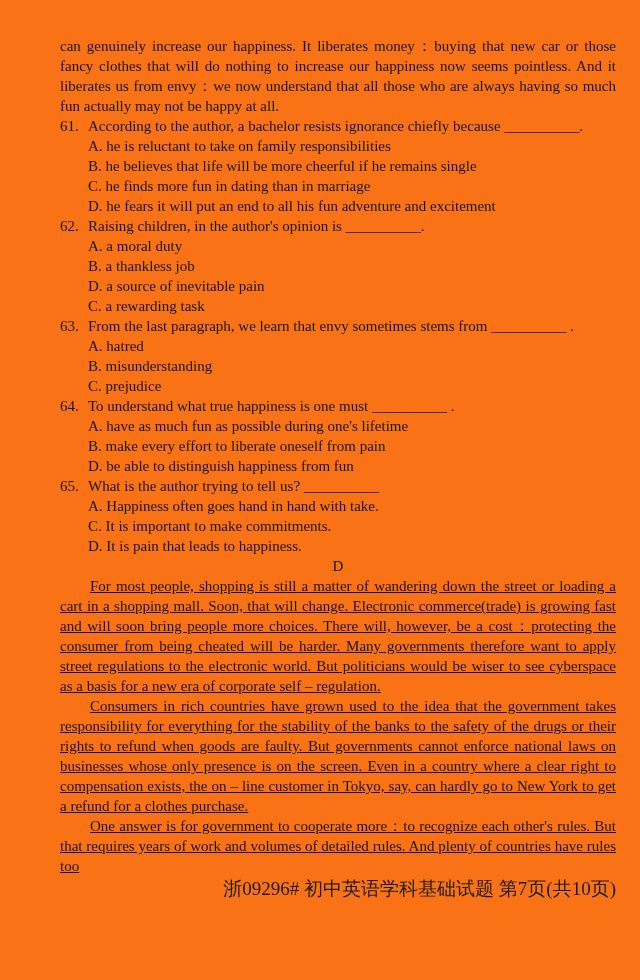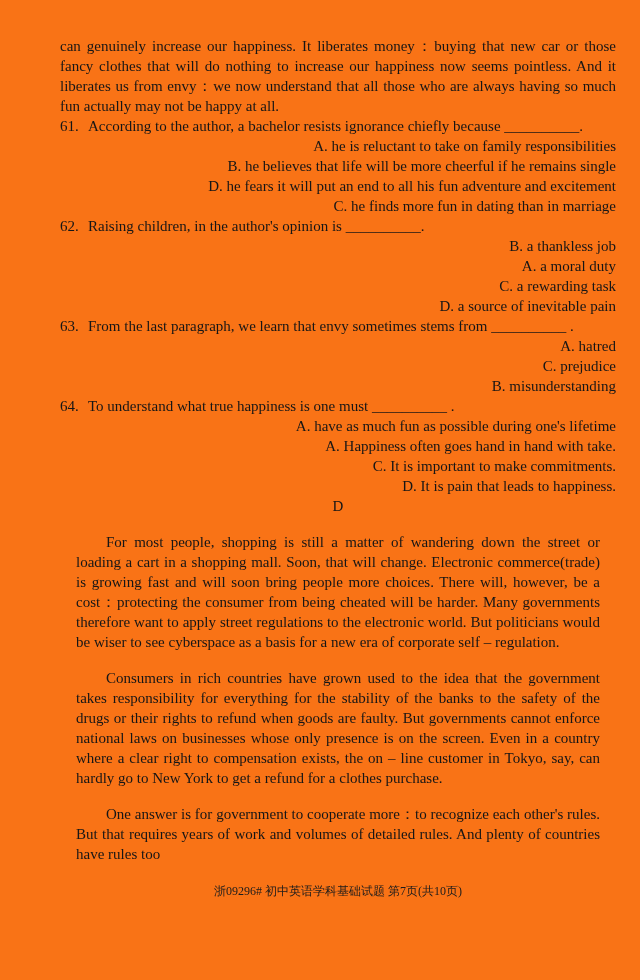--- a/index.html
+++ b/index.html
@@ -28,86 +28,92 @@
   .stem {
     display: flex;
     align-items: baseline;
   }
   .qnum {
     flex: 0 0 28px;
   }
   .qtext { flex: 1 1 auto; }
   .opt {
     padding-left: 28px;
-    text-align: right;
   }
   .section-heading {
     text-align: center;
     margin: 0;
   }
   .body-para {
-    margin: 16px;
+    margin: 0;
     text-align: justify;
     text-indent: 2em;
+    text-decoration: underline;
   }
   .footer {
-    margin-top: 17px;
-    text-align: center;
-    font-size: 12px;
+    margin-top: 3px;
+    text-align: right;
+    font-size: 19px;
     color: #1c1c1c;
   }
 </style>
 </head>
 <body>
 
 <div class="page">
 
   <p class="para">can genuinely increase our happiness.  It liberates money：buying that new car or those fancy clothes that will do nothing to increase our happiness now seems pointless.  And it liberates us from envy：we now understand that all those who are always having so much fun actually may not be happy at all.</p>
 
   <div class="q-block">
     <div class="stem">
       <span class="qnum">61.</span>
         <span class="qtext">According to the author, a bachelor resists ignorance chiefly because __________.</span>
     </div>
     <div class="opt">A. he is reluctant to take on family responsibilities</div>
     <div class="opt">B. he believes that life will be more cheerful if he remains single</div>
+    <div class="opt">C. he finds more fun in dating than in marriage</div>
     <div class="opt">D. he fears it will put an end to all his fun adventure and excitement</div>
-    <div class="opt">C. he finds more fun in dating than in marriage</div>
   </div>
 
   <div class="q-block">
     <div class="stem">
       <span class="qnum">62.</span>
         <span class="qtext">Raising children, in the author's opinion is __________.</span>
     </div>
+    <div class="opt">A. a moral duty</div>
     <div class="opt">B. a thankless job</div>
-    <div class="opt">A. a moral duty</div>
+    <div class="opt">D. a source of inevitable pain</div>
     <div class="opt">C. a rewarding task</div>
-    <div class="opt">D. a source of inevitable pain</div>
   </div>
 
   <div class="q-block">
     <div class="stem">
       <span class="qnum">63.</span>
         <span class="qtext">From the last paragraph, we learn that envy sometimes stems from __________ .</span>
     </div>
     <div class="opt">A. hatred</div>
+    <div class="opt">B. misunderstanding</div>
     <div class="opt">C. prejudice</div>
-    <div class="opt">B. misunderstanding</div>
   </div>
 
   <div class="q-block">
     <div class="stem">
       <span class="qnum">64.</span>
         <span class="qtext">To understand what true happiness is one must __________ .</span>
     </div>
     <div class="opt">A. have as much fun as possible during one's lifetime</div>
+    <div class="opt">B. make every effort to liberate oneself from pain</div>
+    <div class="opt">D. be able to distinguish happiness from fun</div>
   </div>
 
   <div class="q-block">
+    <div class="stem">
+      <span class="qnum">65.</span>
+        <span class="qtext">What is the author trying to tell us?  __________</span>
+    </div>
     <div class="opt">A. Happiness often goes hand in hand with take.</div>
     <div class="opt">C. It is important to make commitments.</div>
     <div class="opt">D. It is pain that leads to happiness.</div>
   </div>
 
   <div class="section-heading">D</div>
 
   <p class="body-para">For most people, shopping is still a matter of wandering down the street or loading a cart in a shopping mall.  Soon, that will change.  Electronic commerce(trade) is growing fast and will soon bring people more choices.  There will, however, be a cost：protecting the consumer from being cheated will be harder.  Many governments therefore want to apply street regulations to the electronic world.  But politicians would be wiser to see cyberspace as a basis for a new era of corporate self – regulation.</p>
   <p class="body-para">Consumers in rich countries have grown used to the idea that the government takes responsibility for everything for the stability of the banks to the safety of the drugs or their rights to refund when goods are faulty.  But governments cannot enforce national laws on businesses whose only presence is on the screen.  Even in a country where a clear right to compensation exists, the on – line customer in Tokyo, say, can hardly go to New York to get a refund for a clothes purchase.</p>
   <p class="body-para">One answer is for government to cooperate more：to recognize each other's rules.  But that requires years of work and volumes of detailed rules.  And plenty of countries have rules too</p>

